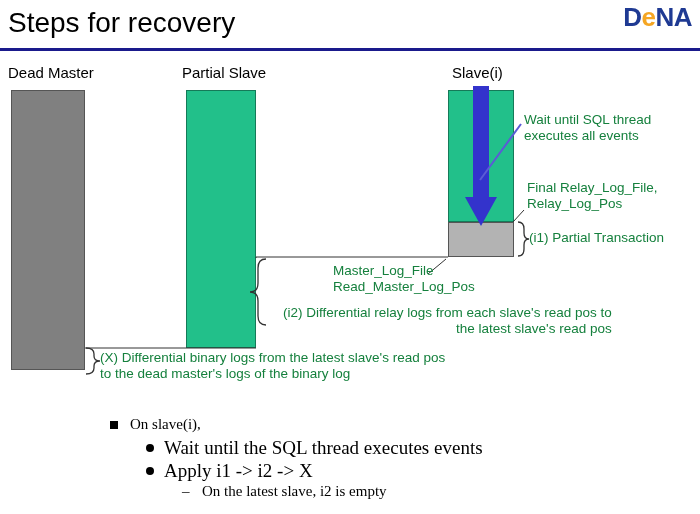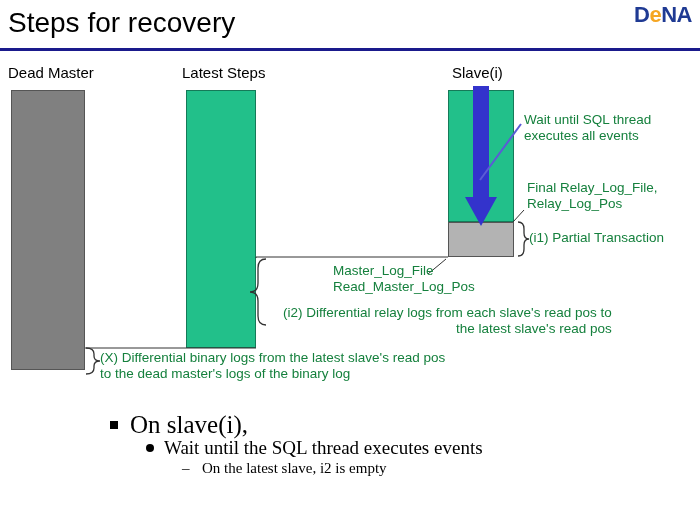--- a/index.html
+++ b/index.html
@@ -28,21 +28,21 @@
     top: 7px;
     font-size: 28px;
     color: #000000;
     letter-spacing: 0px;
     white-space: nowrap;
   }
   .logo {
     position: absolute;
     right: 8px;
     top: 2px;
-    font-size: 22px;
+    font-size: 26px;
     font-weight: bold;
     letter-spacing: -0.5px;
     font-family: "Liberation Sans", sans-serif;
   }
   .logo .d,
   .logo .na {
     color: #1f3a93;
   }
   .logo .e {
     color: #f5a623;
@@ -123,21 +123,21 @@
   
   .bullets {
     position: absolute;
     left: 108px;
     top: 413px;
     font-family: "Liberation Serif", serif;
     color: #000000;
   }
   .bullet-l1 {
     position: relative;
-    font-size: 25px;
+    font-size: 15px;
     line-height: 23px;
     padding-left: 22px;
     white-space: nowrap;
   }
   .bullet-l1::before {
     content: "";
     position: absolute;
     left: 2px; top: 8px;
     width: 8px; height: 8px;
     background: #000000;
@@ -177,21 +177,21 @@
 
 <div class="slide">
 
   <div class="slide-title">Steps for recovery</div>
 
   <div class="logo"><span class="d">D</span><span class="e">e</span><span class="na">NA</span></div>
 
   <div class="title-rule"></div>
 
   <div class="col-caption" id="cap-dead-master">Dead Master</div>
-  <div class="col-caption" id="cap-latest-slave">Latest Steps</div>
+  <div class="col-caption" id="cap-latest-slave">Partial Slave</div>
   <div class="col-caption" id="cap-slave-i">Slave(i)</div>
 
   <div class="bar" id="bar-dead-master"></div>
   <div class="bar" id="bar-latest-slave"></div>
   <div class="bar" id="bar-slave-i-green"></div>
   <div class="bar" id="bar-slave-i-gray"></div>
 
   <svg class="overlay" viewBox="0 0 700 514">
 
     <g>
@@ -239,16 +239,17 @@
   </div>
 
   <div class="callout" id="txt-x">
     <div>(X) Differential binary logs from the latest slave's read pos</div>
     <div>to the dead master's logs of the binary log</div>
   </div>
 
   <div class="bullets">
     <div class="bullet-l1">On slave(i),</div>
     <div class="bullet-l2">Wait until the SQL thread executes events</div>
+    <div class="bullet-l2">Apply i1 -&gt; i2 -&gt; X</div>
     <div class="bullet-l3">On the latest slave, i2 is empty</div>
   </div>
 
 </div>
 
 </body></html>

